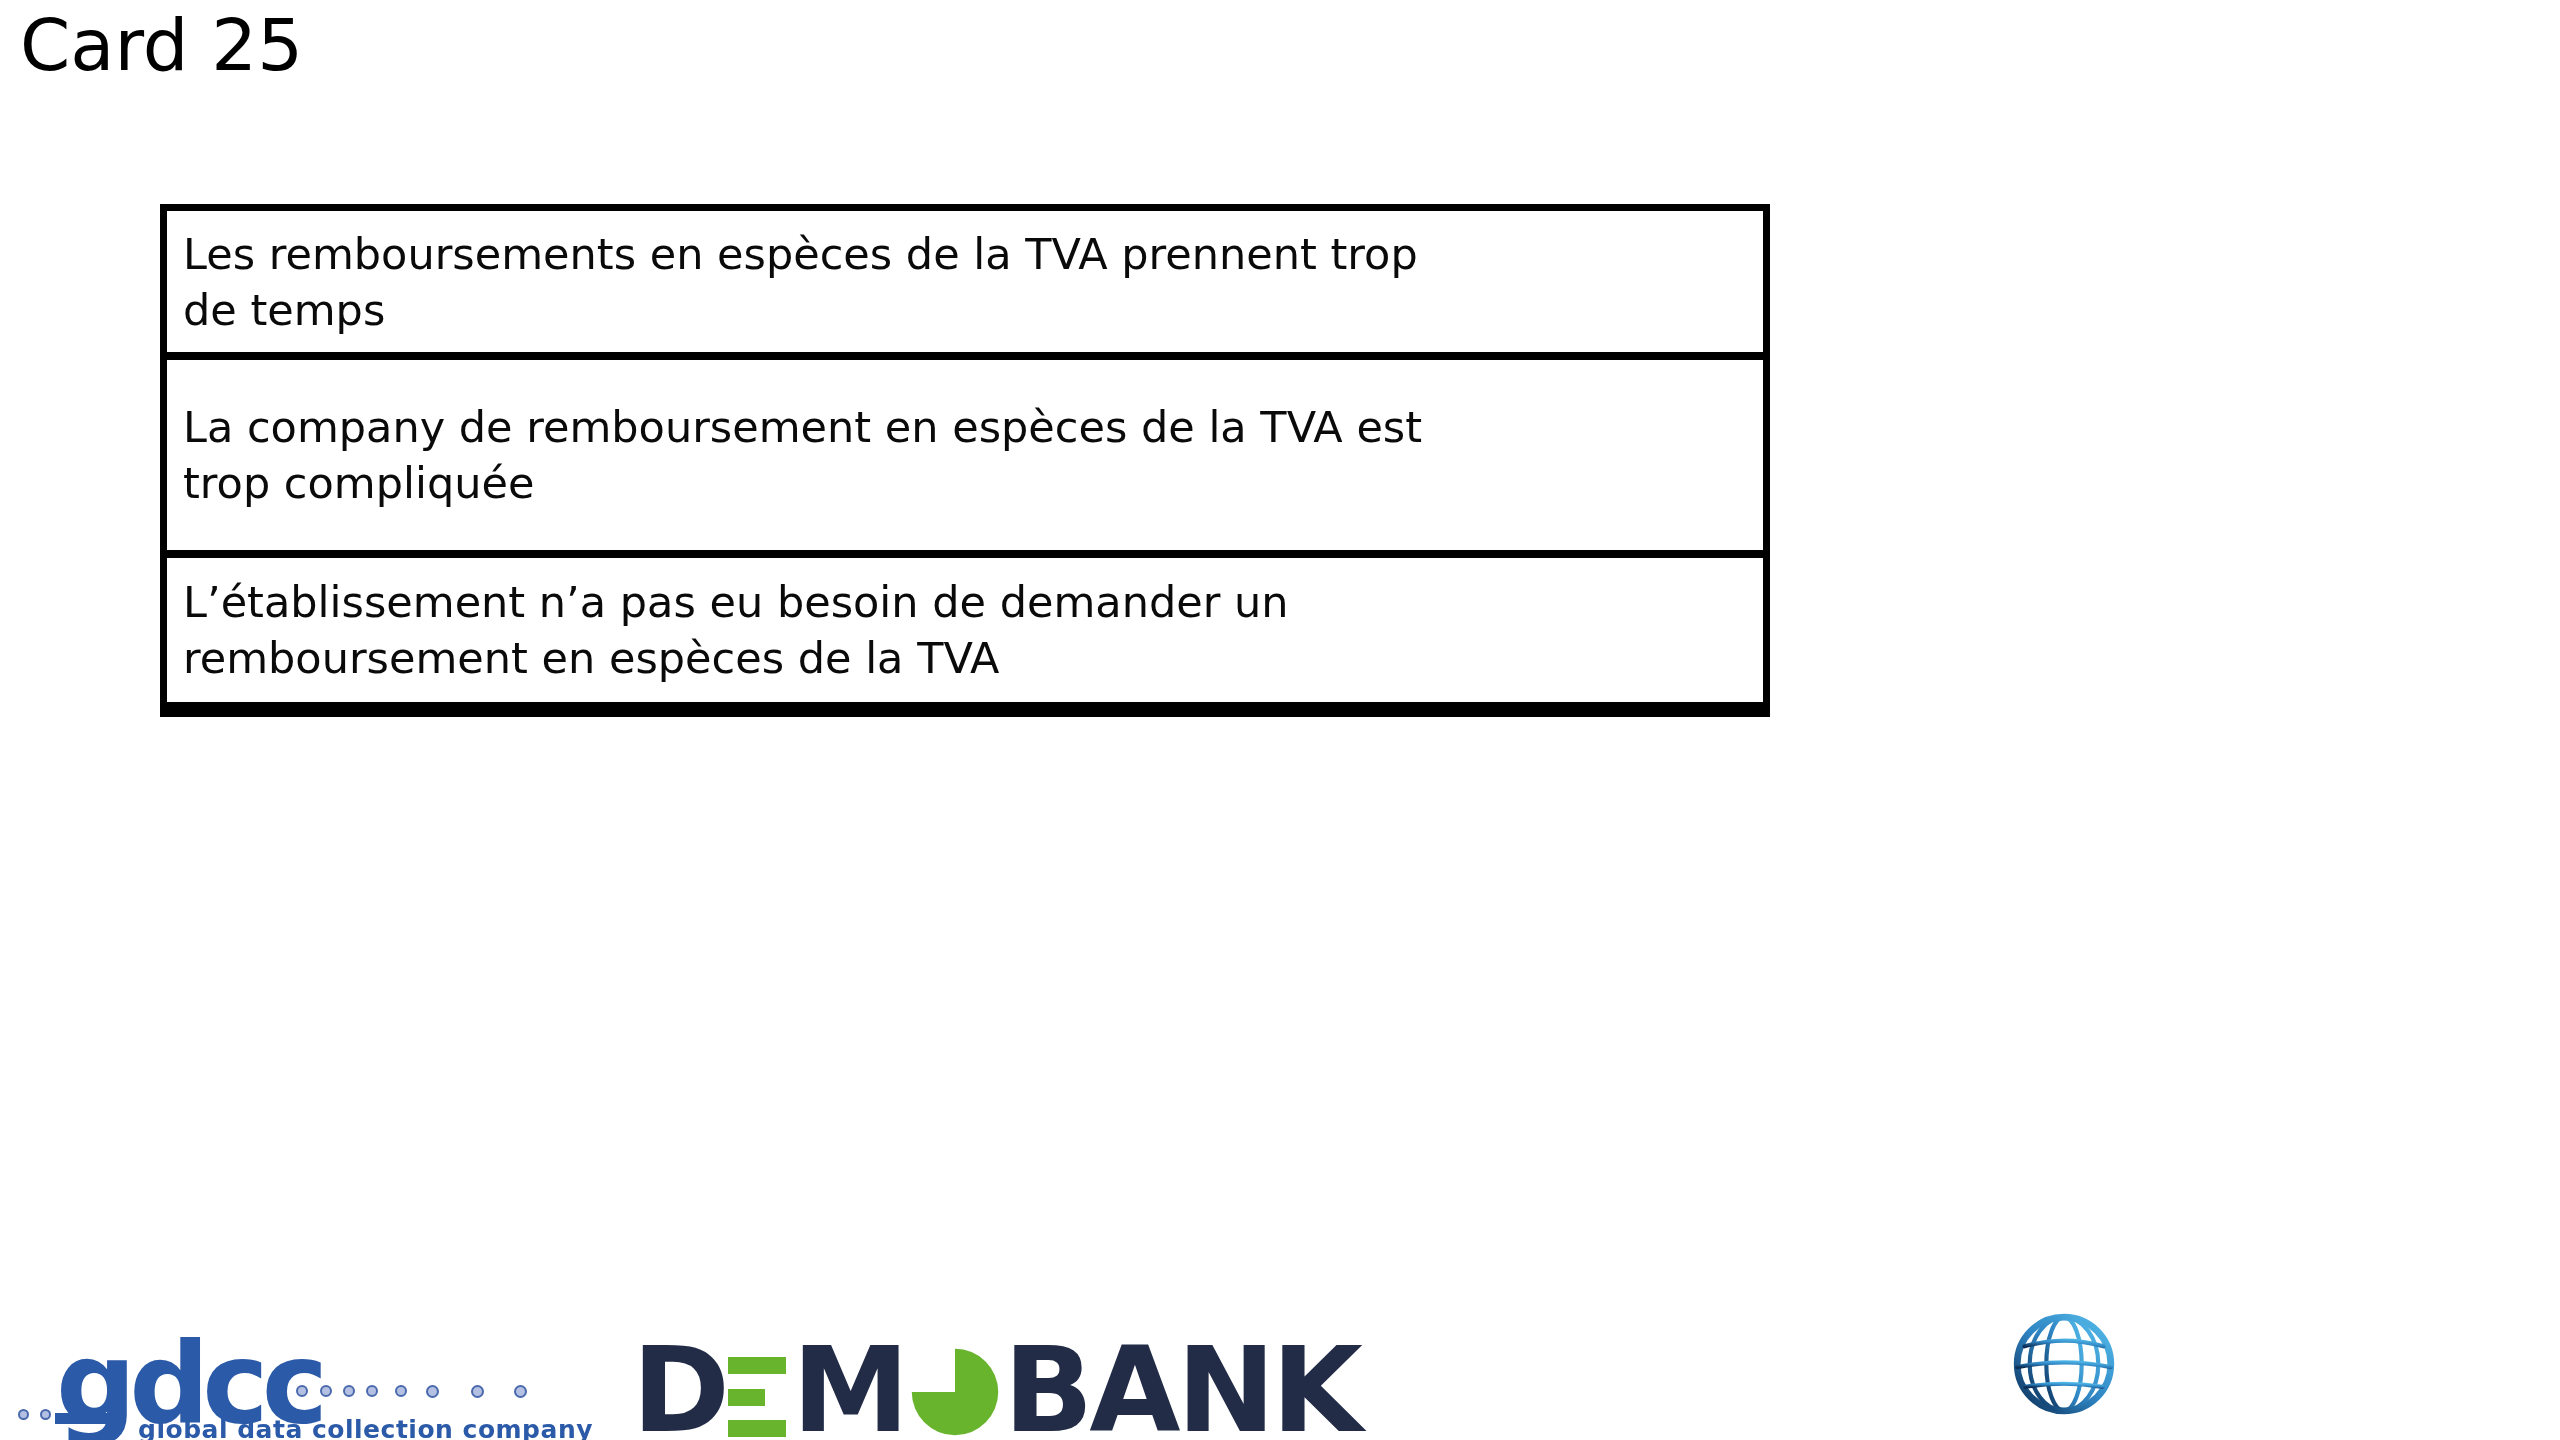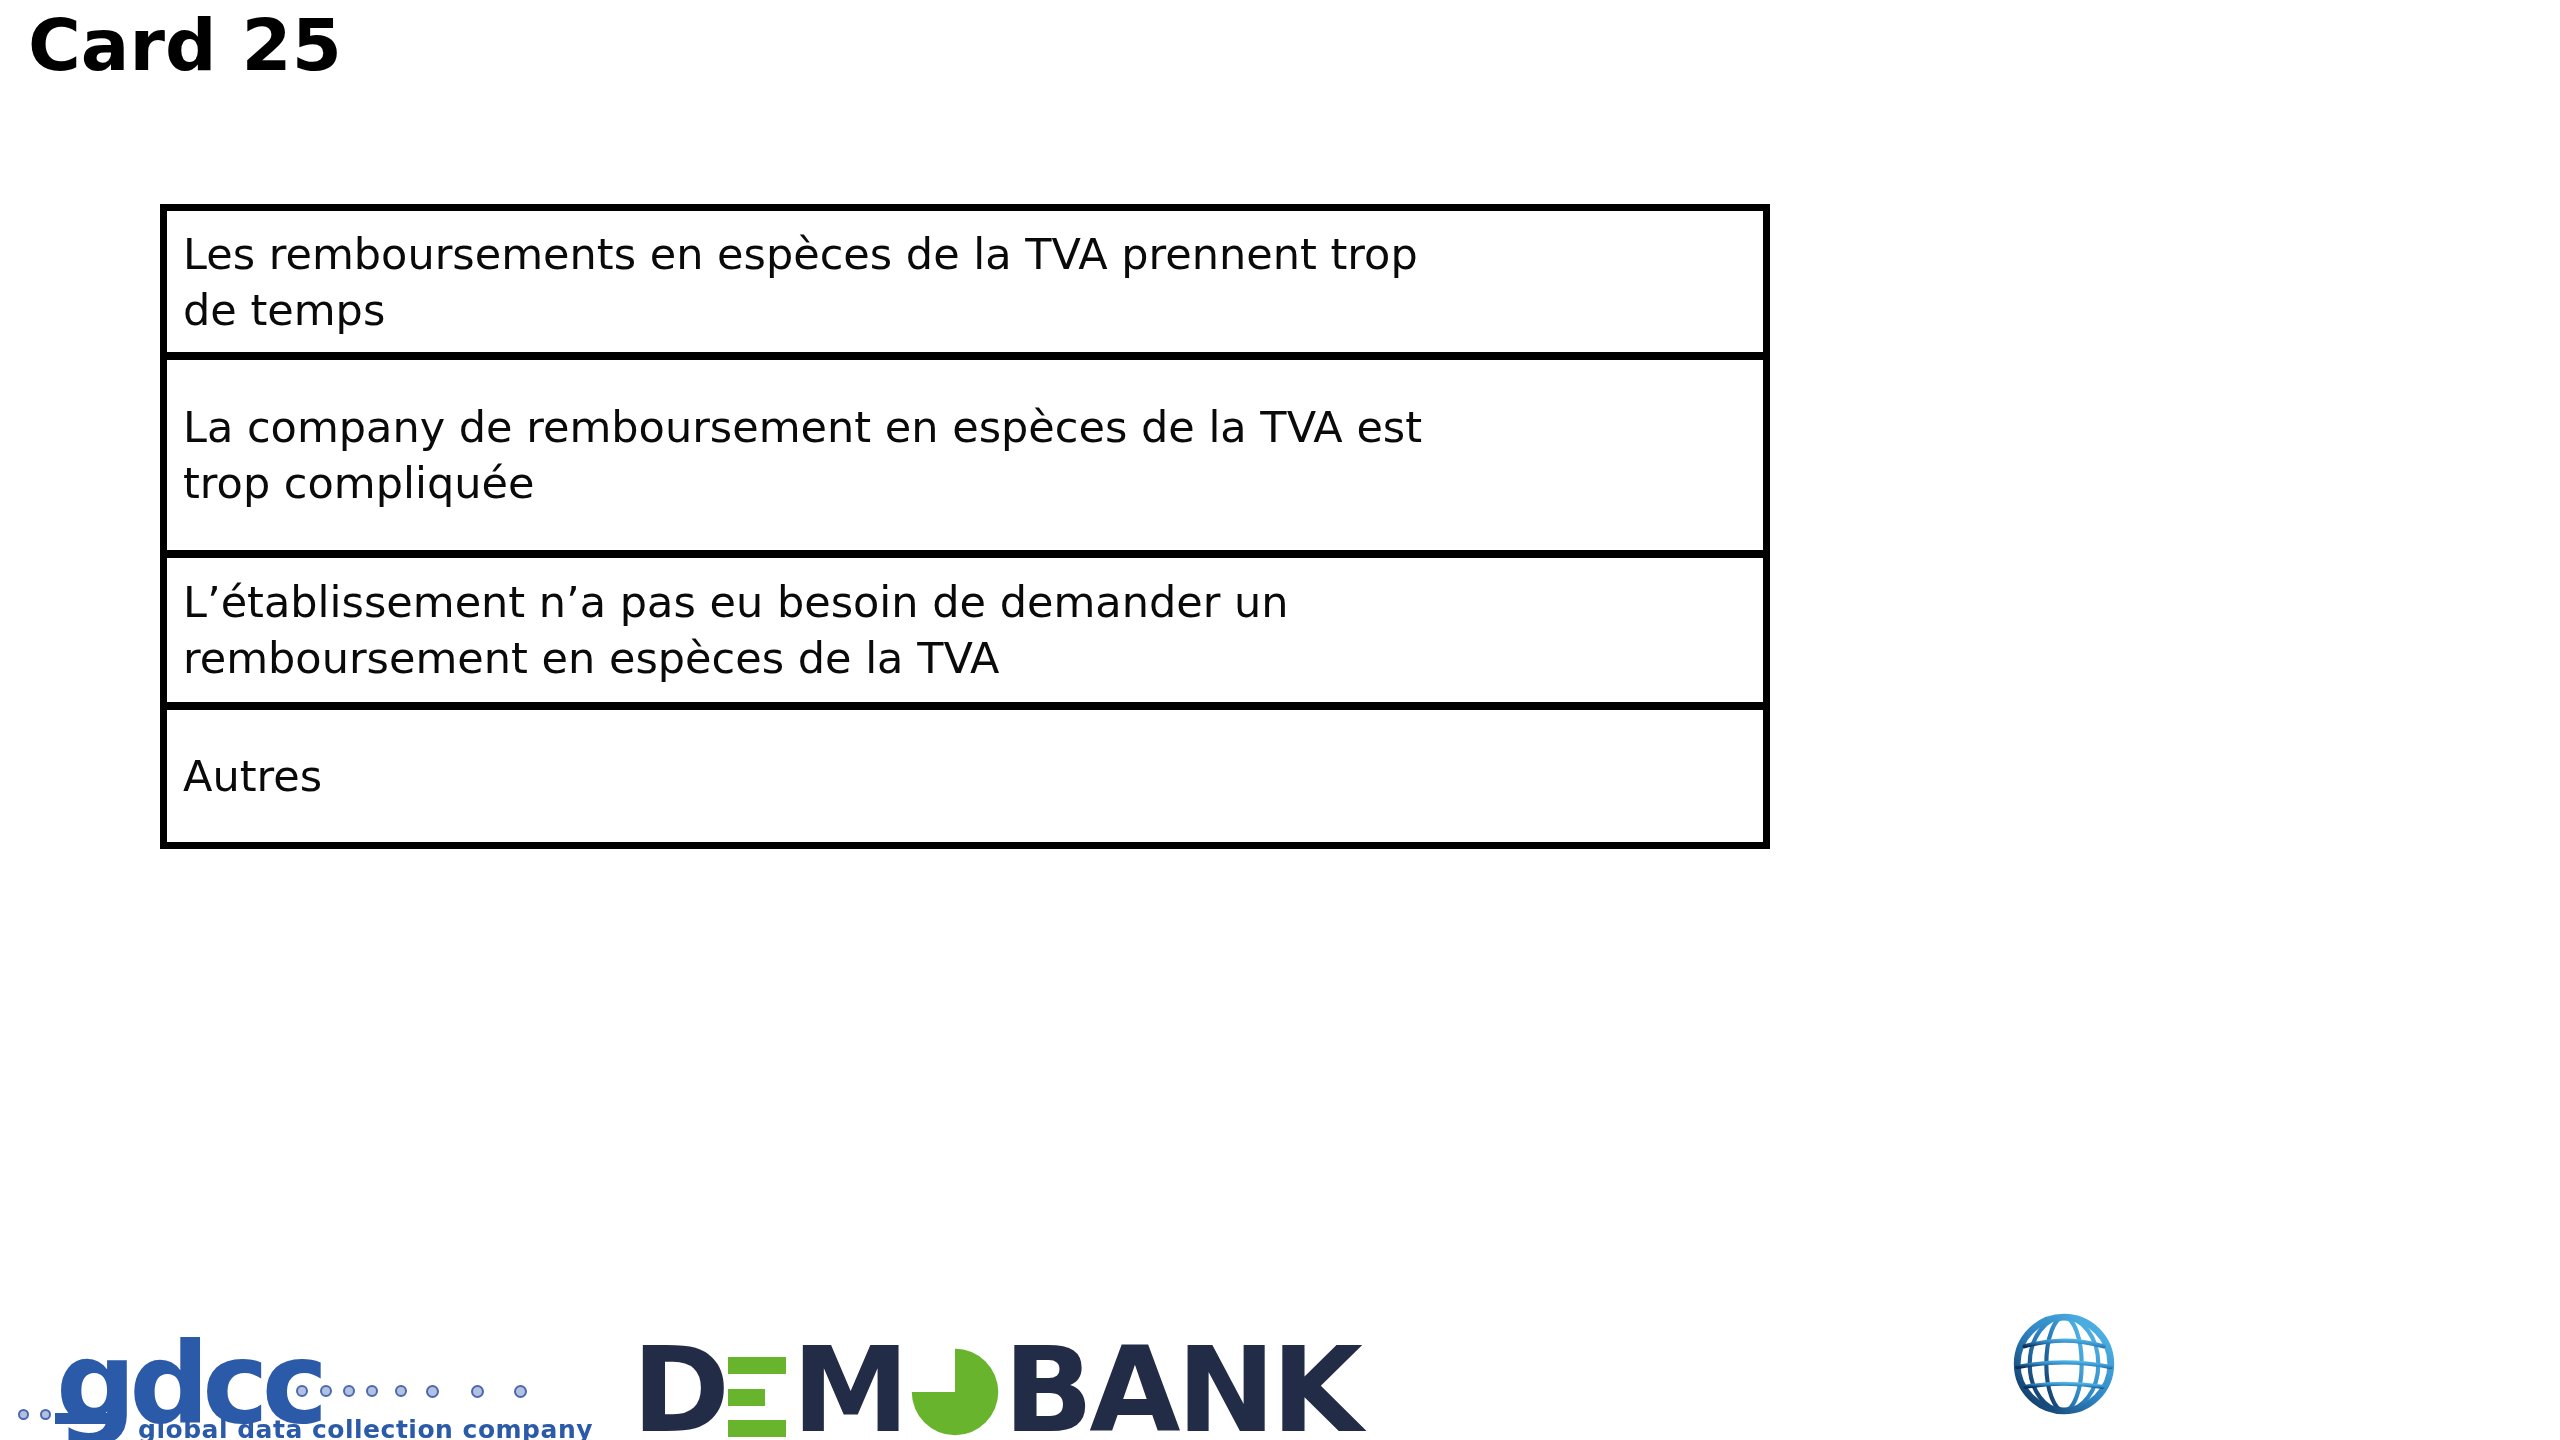--- a/index.html
+++ b/index.html
@@ -1,22 +1,22 @@
 <!DOCTYPE html>
 <html><head>
 <meta charset="utf-8">
 <style>
   * { margin:0; padding:0; box-sizing:border-box; }
   html,body { width:2560px; height:1440px; background:#ffffff; overflow:hidden;
               font-family:"DejaVu Sans", sans-serif; }
   .stage { position:relative; width:2560px; height:1440px; background:#fff; }
 
   
-  .slide-title { position:absolute; left:28px; top:6px; font-size:72px; line-height:1.1;
-                 font-weight:bold; color:#000; letter-spacing:0px; }
+  .slide-title { position:absolute; left:20px; top:6px; font-size:72px; line-height:1.1;
+                 font-weight:normal; color:#000; letter-spacing:0px; }
 
   
   .card-table { position:absolute; left:160px; top:204px; width:1610px;
                 border:7px solid #000; background:#fff; }
   .card-row { display:flex; align-items:center; padding-left:16px; padding-right:20px;
               font-size:43px; line-height:56px; color:#0a0a0a; white-space:pre-line;
               border-bottom:8px solid #000; background:#fff; font-weight:400; }
   .card-row:nth-child(1){ height:149px; }
   .card-row:nth-child(2){ height:198px; }
   .card-row:nth-child(3){ height:152px; }
@@ -60,21 +60,20 @@
 
   <div class="slide-title">Card 25</div>
 
   <div class="card-table">
     <div class="card-row">Les remboursements en espèces de la TVA prennent trop
 de temps</div>
     <div class="card-row">La company de remboursement en espèces de la TVA est
 trop compliquée</div>
     <div class="card-row">L’établissement n’a pas eu besoin de demander un
 remboursement en espèces de la TVA</div>
-    <div class="card-row">Autres</div>
   </div>
 
   <div class="gdcc">
     <span class="gdcc-dot" style="left:0px;  top:84px; width:11px; height:11px;"></span>
     <span class="gdcc-dot" style="left:22px; top:84px; width:11px; height:11px;"></span>
     <div class="gdcc-word">gdcc</div>
     <div class="gdcc-bar"></div>
     <span class="gdcc-dot" style="left:278px; top:60px; width:12px; height:12px;"></span>
     <span class="gdcc-dot" style="left:302px; top:60px; width:12px; height:12px;"></span>
     <span class="gdcc-dot" style="left:325px; top:60px; width:12px; height:12px;"></span>

